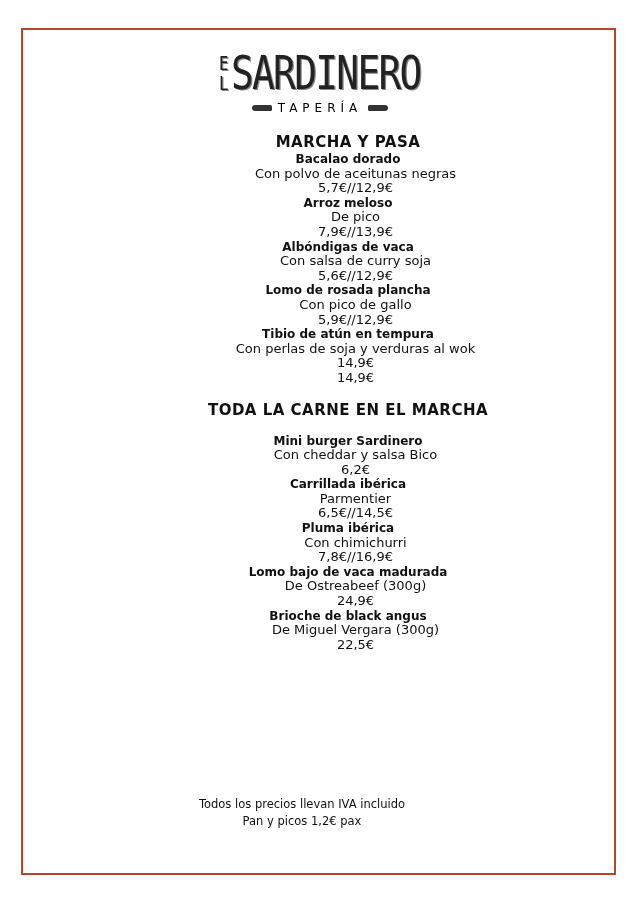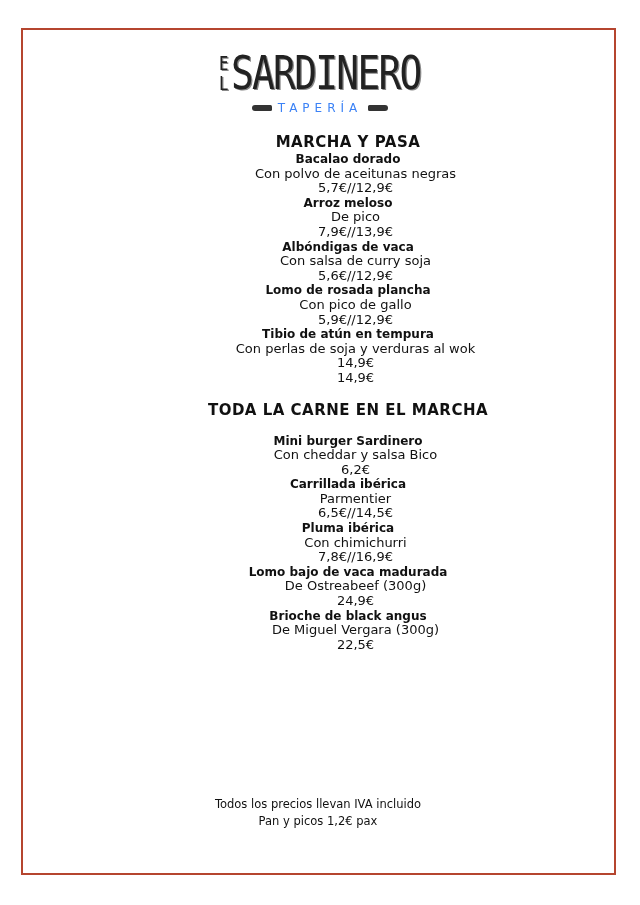--- a/index.html
+++ b/index.html
@@ -48,21 +48,21 @@
       flex-direction: column;
       font-size: 19px;
       line-height: 20px;
       margin-right: 3px;
       letter-spacing: 0;
     }
     .logo-sub {
       margin-top: 4px;
       font-size: 12px;
       letter-spacing: 5px;
-      color: #3b82f6;
+      color: #000000;
       display: inline-flex;
       align-items: center;
       gap: 6px;
     }
     .leaf {
       display: inline-block;
       width: 20px;
       height: 6px;
       background: #333;
       border-radius: 3px 6px 6px 3px;
@@ -93,21 +93,21 @@
       font-size: 12px;
       line-height: 14.6px;
     }
     .item-desc, .item-price {
       font-size: 13px;
       line-height: 14.6px;
       padding-left: 15px;
     }
     .footer {
       position: absolute;
-      left: 16px;
+      left: 0;
       width: 604px;
       top: 796px;
       text-align: center;
       font-size: 11.5px;
       line-height: 17px;
     }
   </style>
 </head>
 <body>
 

